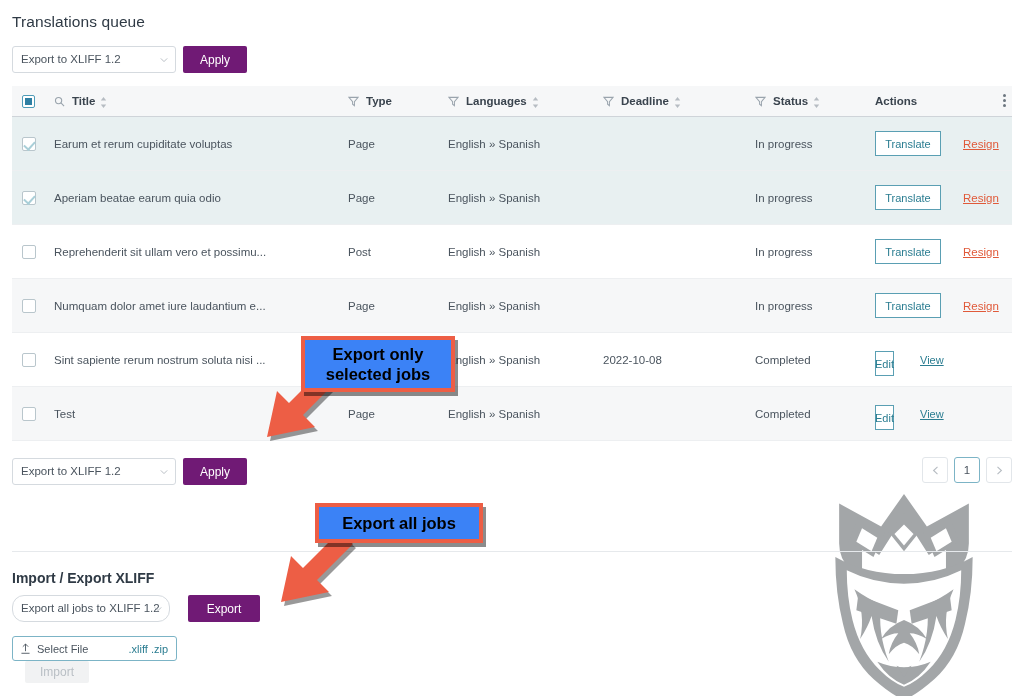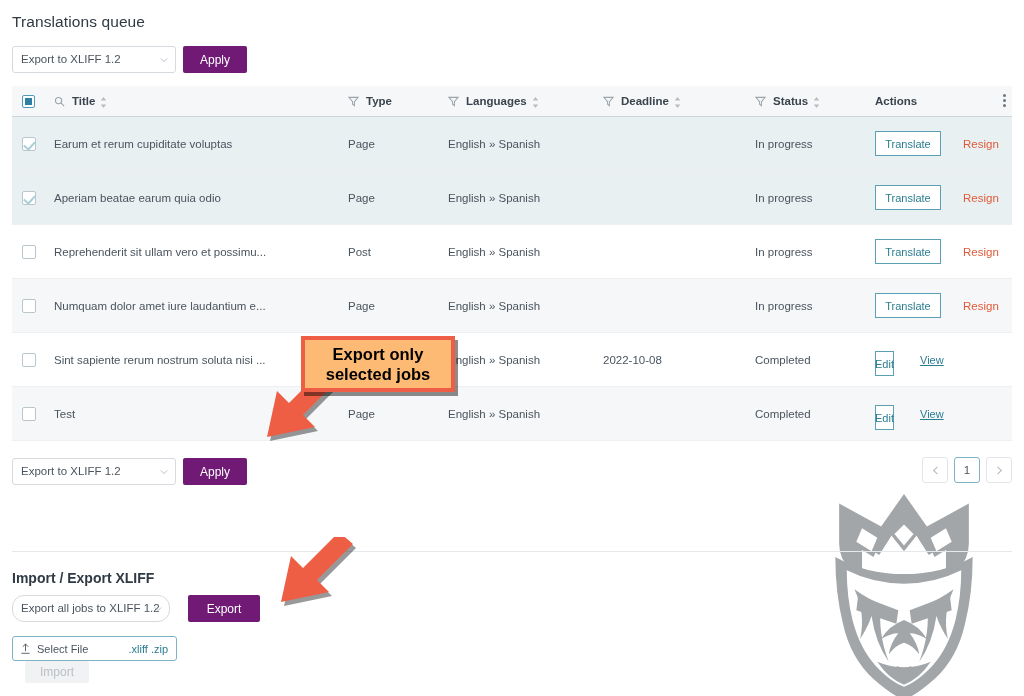--- a/index.html
+++ b/index.html
@@ -111,21 +111,21 @@
   
   .btn-outline {
     border: 1px solid #5a9fb3; color: #2b7d91; background: #fff;
     border-radius: 0; font-size: 11px; font-family: inherit;
     height: 25px; cursor: pointer; padding: 0 12px;
     display: inline-flex; align-items: center; justify-content: center;
   }
   .btn-outline.w-translate { width: 66px; padding: 0; }
   .btn-outline.w-edit { width: 19px; padding: 7px; margin-top: 8px; }
   .link-danger {
-    color: #e05a3a; font-size: 11.5px;
+    color: #e05a3a; text-decoration: underline; font-size: 11.5px;
     cursor: pointer; margin-left: 22px;
   }
   .link-plain {
     color: #2b7d91; text-decoration: underline; font-size: 11px;
     cursor: pointer; margin-left: 26px;
   }
 
   
   .pager { position: absolute; right: 12px; top: 457px; display: flex; gap: 6px; }
   .pg {
@@ -147,21 +147,21 @@
   .filebox .ext { margin-left: auto; color: #2b7d91; }
   .btn-disabled {
     position: absolute; left: 25px; top: 661px;
     width: 64px; height: 22px; background: #f1f2f3; border: none;
     color: #b9bfc5; font-size: 12px; font-family: inherit;
     border-radius: 2px; cursor: default;
   }
 
   
   .callout {
-    position: absolute; background: #fdba74; border: 4px solid #ed5e45;
+    position: absolute; background: #3b82f6; border: 4px solid #ed5e45;
     box-shadow: 3px 4px 0 rgba(0,0,0,.45);
     display: flex; align-items: center; justify-content: center;
     text-align: center; font-weight: bold; color: #000;
     line-height: 1.22; z-index: 5;
   }
   .arrow { position: absolute; z-index: 4; pointer-events: none; }
 </style>
 </head>
 <body>
 
@@ -404,14 +404,17 @@
   <div class="callout" style="left:301px; top:336px; width:154px; height:56px; font-size:16.5px;">
     <span>Export only selected jobs</span>
   </div>
 
   <svg class="arrow" style="left:252px; top:537px; width:110px; height:80px;">
     <g transform="translate(3,3)">
       <path d="M98 4 L62 40 L74 52 L26 62 L36 16 L48 28 L84 -8 Z" fill="rgba(0,0,0,.4)" transform="translate(3,4)"></path>
       <path d="M98 4 L62 40 L74 52 L26 62 L36 16 L48 28 L84 -8 Z" fill="#ed5e45"></path>
     </g>
   </svg>
+  <div class="callout" style="left:315px; top:503px; width:168px; height:40px; font-size:16.5px;">
+    <span>Export all jobs</span>
+  </div>
 
 </div>
 
 </body></html>

